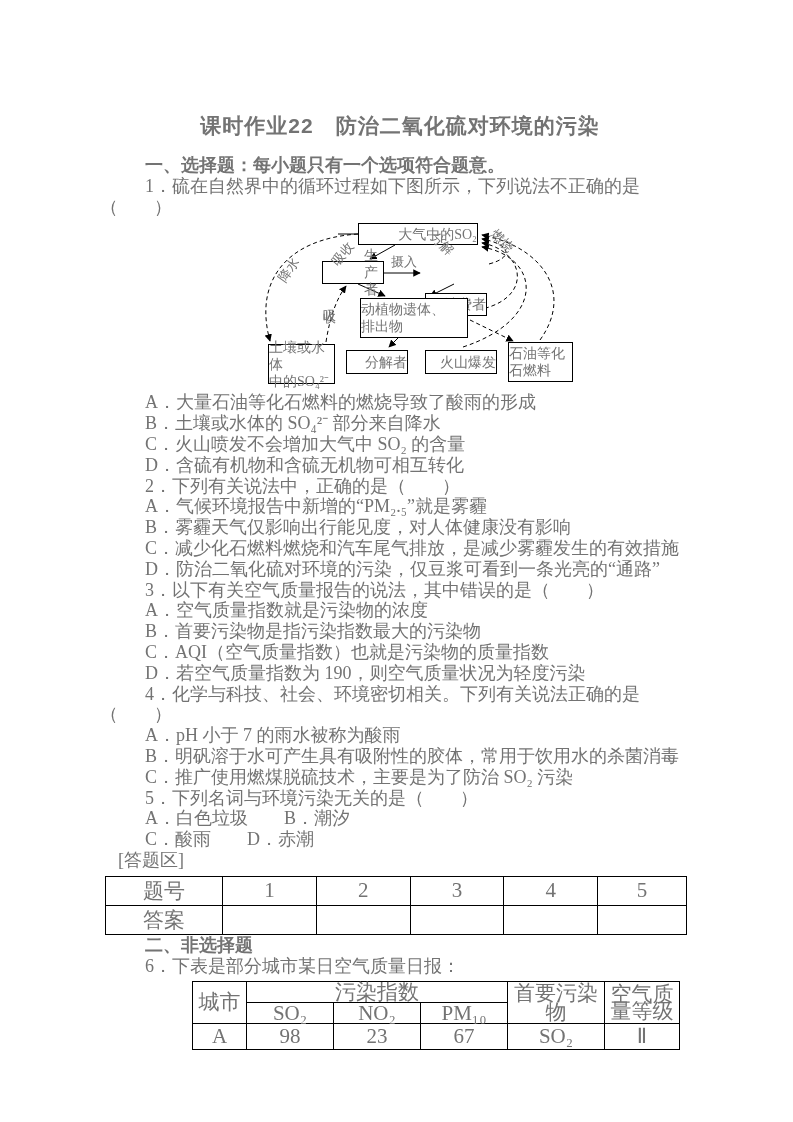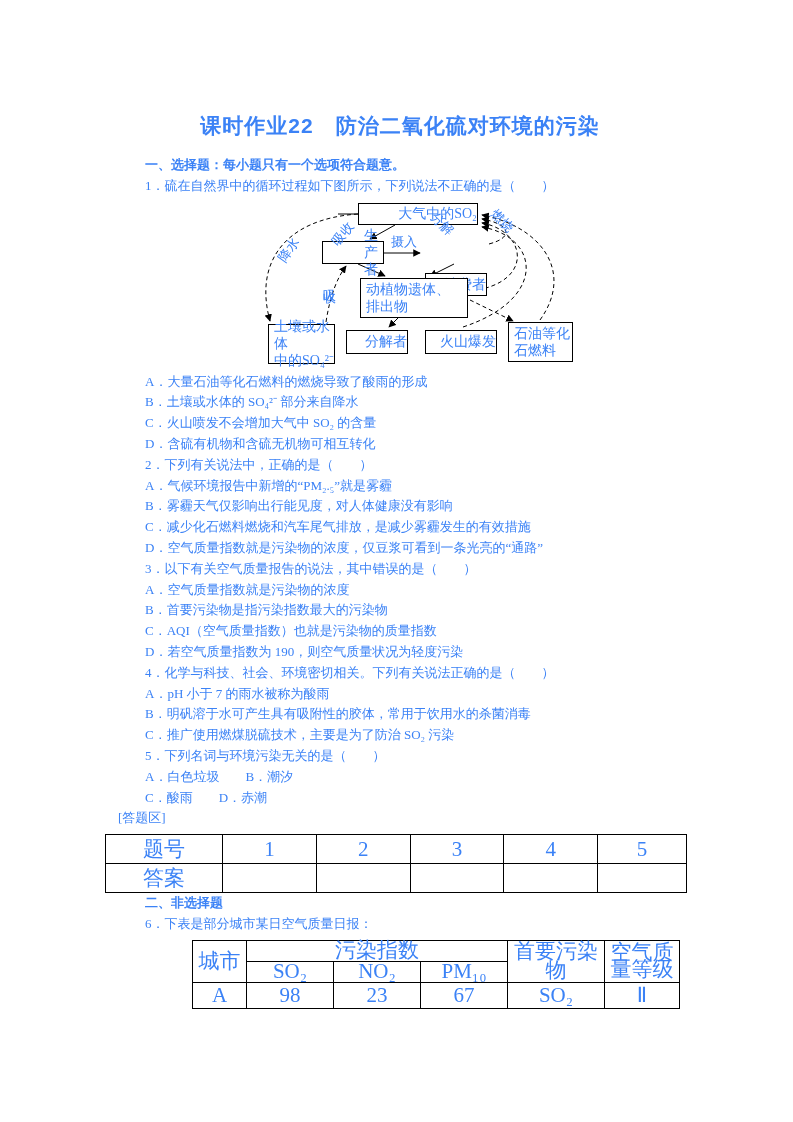--- a/index.html
+++ b/index.html
@@ -4,40 +4,40 @@
 <style>
   * { box-sizing: border-box; }
   html, body { margin: 0; padding: 0; background: #ffffff; }
   .page {
     position: relative;
     width: 793px;
     height: 1122px;
     background: #ffffff;
     overflow: hidden;
     font-family: "Liberation Serif", serif;
-    color: #3b82f6;
+    color: #737373;
     border-radius: 24px;
   }
   .content {
     position: absolute;
     left: 100px;
     top: 112px;
     width: 600px;
   }
   .title {
     font-family: "Liberation Sans", sans-serif;
     font-weight: bold;
     font-size: 21px;
     text-align: center;
     margin: 0 0 15px 0;
     letter-spacing: 1px;
   }
   p.line {
     margin: 0;
-    font-size: 13px;
+    font-size: 18px;
     line-height: 20.8px;
     text-indent: 45px;
     white-space: normal;
   }
   p.heading {
     font-family: "Liberation Sans", sans-serif;
     font-weight: bold;
   }
   p.ansarea { text-indent: 18px; }
 
@@ -55,21 +55,21 @@
     border: 1px solid #000;
     background: #fff;
     display: flex;
     flex-direction: column;
     align-items: flex-end;
     justify-content: center;
     text-align: center;
     line-height: 17px;
     font-size: 14px;
   }
-  .dbox.leftalign { align-items: flex-start; padding-left: 5px; text-align: left; }
+  .dbox.leftalign { align-items: flex-start; text-align: left; }
   .dlabel {
     position: absolute;
     font-size: 13px;
     line-height: 14px;
     white-space: nowrap;
   }
   .vert {
     writing-mode: vertical-rl;
     text-orientation: upright;
     letter-spacing: 2px;
@@ -163,21 +163,21 @@
 
     <p class="line">A．大量石油等化石燃料的燃烧导致了酸雨的形成</p>
     <p class="line">B．土壤或水体的 SO₄²⁻ 部分来自降水</p>
     <p class="line">C．火山喷发不会增加大气中 SO₂ 的含量</p>
     <p class="line">D．含硫有机物和含硫无机物可相互转化</p>
 
     <p class="line">2．下列有关说法中，正确的是（　　）</p>
     <p class="line">A．气候环境报告中新增的“PM₂.₅”就是雾霾</p>
     <p class="line">B．雾霾天气仅影响出行能见度，对人体健康没有影响</p>
     <p class="line">C．减少化石燃料燃烧和汽车尾气排放，是减少雾霾发生的有效措施</p>
-    <p class="line">D．空气质量指数就是污染物的浓度，仅豆浆可看到一条光亮的“通路”</p>
+    <p class="line">D．防治二氧化硫对环境的污染，仅豆浆可看到一条光亮的“通路”</p>
 
     <p class="line">3．以下有关空气质量报告的说法，其中错误的是（　　）</p>
     <p class="line">A．空气质量指数就是污染物的浓度</p>
     <p class="line">B．首要污染物是指污染指数最大的污染物</p>
     <p class="line">C．AQI（空气质量指数）也就是污染物的质量指数</p>
     <p class="line">D．若空气质量指数为 190，则空气质量状况为轻度污染</p>
 
     <p class="line">4．化学与科技、社会、环境密切相关。下列有关说法正确的是（　　）</p>
     <p class="line">A．pH 小于 7 的雨水被称为酸雨</p>
     <p class="line">B．明矾溶于水可产生具有吸附性的胶体，常用于饮用水的杀菌消毒</p>

